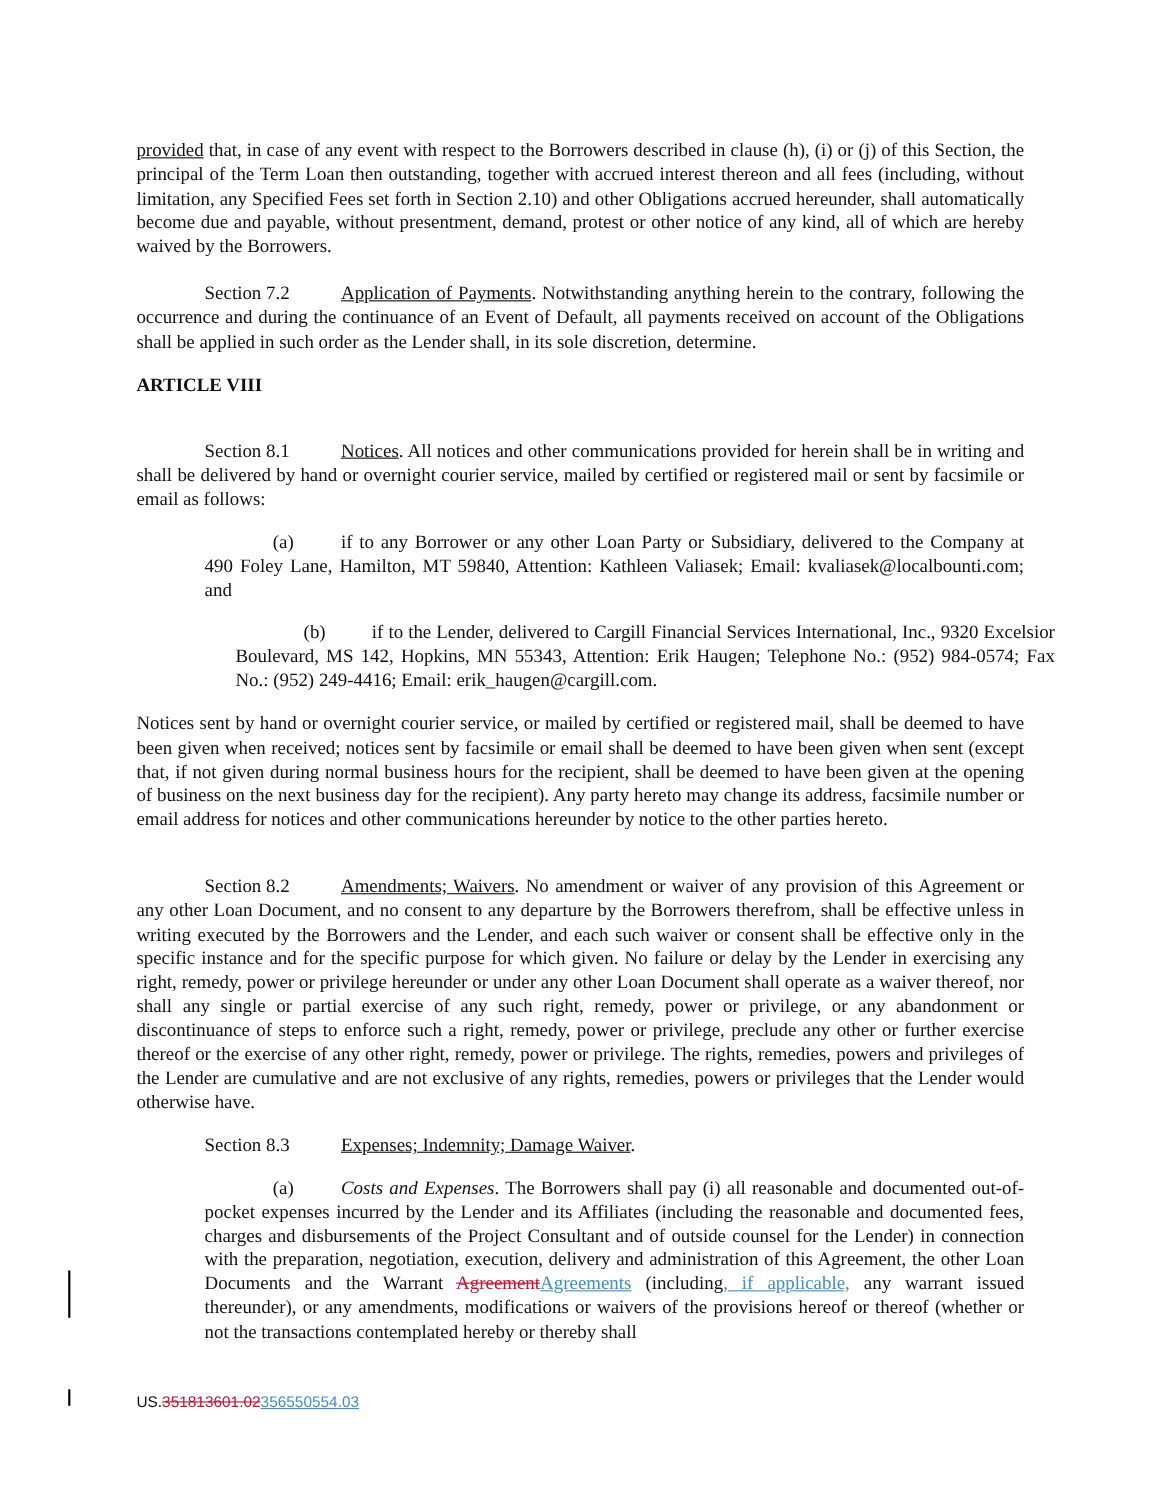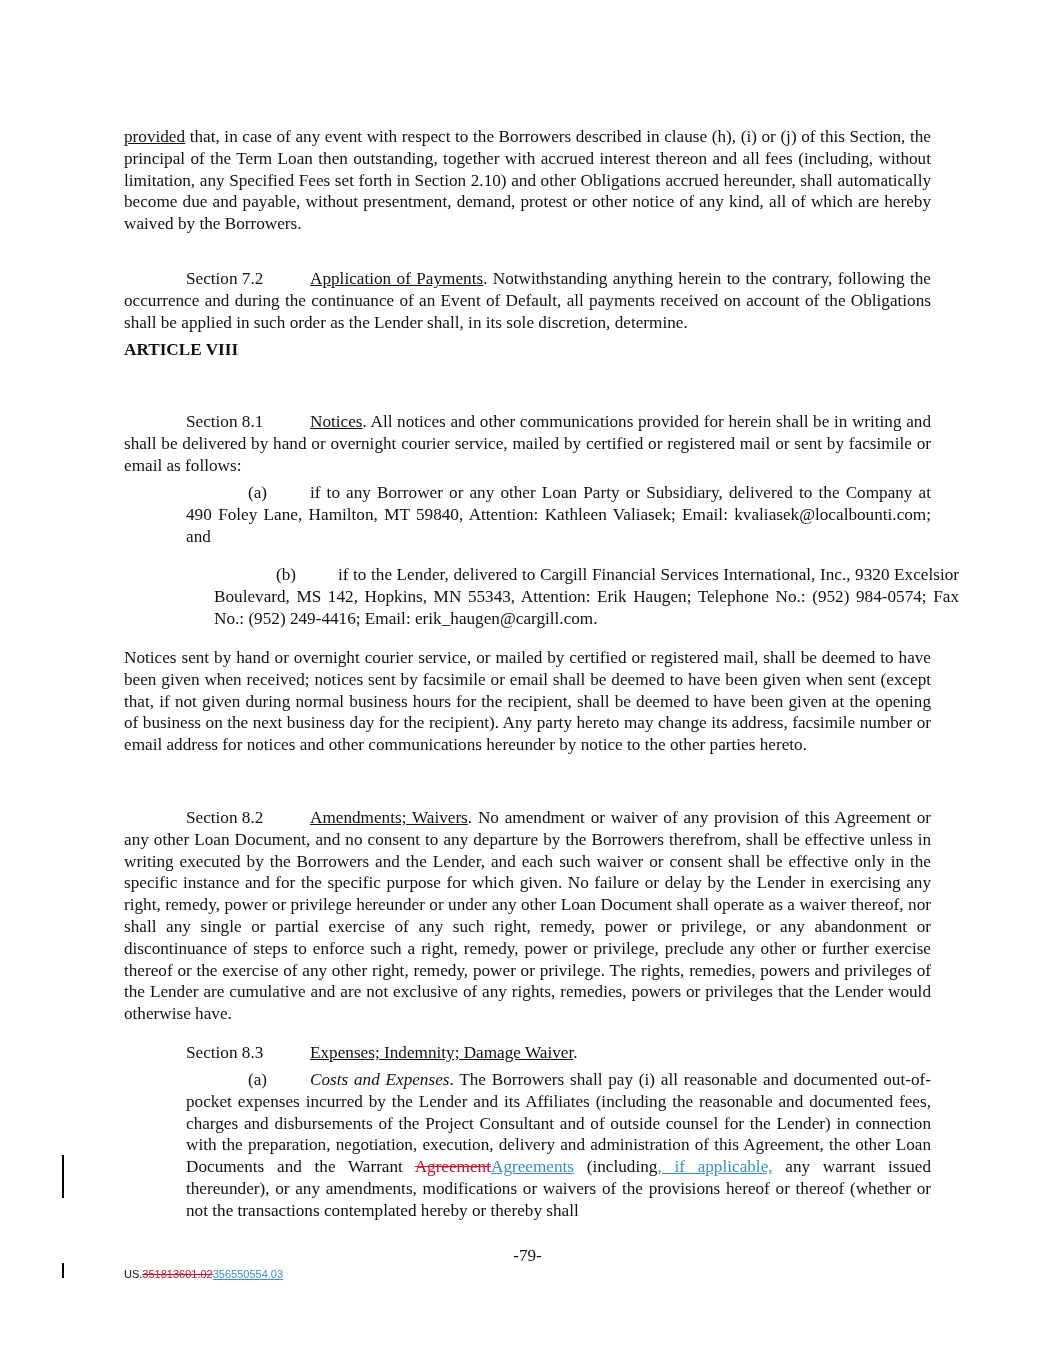--- a/index.html
+++ b/index.html
@@ -5,35 +5,35 @@
     html, body { margin: 0; padding: 0; background: #ffffff; }
     body { width: 1055px; height: 1365px; position: relative; overflow: hidden; }
     .page {
       position: absolute; left: 0; top: 0; width: 1055px; height: 959px;
       font-family: "Liberation Serif", serif; font-size: 17.2px; color: #111;
       line-height: 21.8px;
     }
     .p { position: absolute; left: 124px; width: 807px; text-align: justify; margin: 0; }
     .p.ind { left: 186px; width: 745px; }
     .first-indent { text-indent: 62px; }
-    .tab { display: inline-block; width: 124px; text-indent: 0; margin-top: 12px; }
+    .tab { display: inline-block; width: 124px; text-indent: 0; }
     .tab-sub { display: inline-block; width: 62px; text-indent: 0; }
     .u { text-decoration: underline; }
     .i { font-style: italic; }
     .heading {
       position: absolute; left: 124px; width: 807px; 
       font-weight: bold; margin: 0;
     }
     .del { color: #c8102e; text-decoration: line-through; }
     .ins { color: #3a8fc8; text-decoration: underline; }
     .change-bar { position: absolute; left: 62px; width: 1.5px; background: #000; }
     .page-num { position: absolute; left: 0; width: 1055px; text-align: center; top: 1245px; margin: 0; }
     .footer-id {
       position: absolute; left: 124px; top: 1264px; margin: 0;
-      font-family: "Liberation Sans", sans-serif; font-size: 11px; color: #111;
+      font-family: "Liberation Sans", sans-serif; font-size: 14px; color: #111;
     }
   </style>
 </head>
 <body>
 
 <div class="page">
 
   <p class="p" style="top:126px;"><span class="u">provided</span><span> that, in case of any event with respect to the Borrowers described in clause (h), (i) or (j) of this Section, the principal of the Term Loan then outstanding, together with accrued interest thereon and all fees (including, without limitation, any Specified Fees set forth in Section 2.10) and other Obligations accrued hereunder, shall automatically become due and payable, without presentment, demand, protest or other notice of any kind, all of which are hereby waived by the Borrowers.</span></p>
 
   <p class="p first-indent" style="top:256px;"><span class="tab">Section 7.2</span><span class="u">Application of Payments</span><span>.  Notwithstanding anything herein to the contrary, following the occurrence and during the continuance of an Event of Default, all payments received on account of the Obligations shall be applied in such order as the Lender shall, in its sole discretion, determine.</span></p>
@@ -49,18 +49,17 @@
   <p class="p" style="top:647px;">Notices sent by hand or overnight courier service, or mailed by certified or registered mail, shall be deemed to have been given when received; notices sent by facsimile or email shall be deemed to have been given when sent (except that, if not given during normal business hours for the recipient, shall be deemed to have been given at the opening of business on the next business day for the recipient).  Any party hereto may change its address, facsimile number or email address for notices and other communications hereunder by notice to the other parties hereto.</p>
 
   <p class="p first-indent" style="top:795px;"><span class="tab">Section 8.2</span><span class="u">Amendments; Waivers</span><span>.  No amendment or waiver of any provision of this Agreement or any other Loan Document, and no consent to any departure by the Borrowers therefrom, shall be effective unless in writing executed by the Borrowers and the Lender, and each such waiver or consent shall be effective only in the specific instance and for the specific purpose for which given.  No failure or delay by the Lender in exercising any right, remedy, power or privilege hereunder or under any other Loan Document shall operate as a waiver thereof, nor shall any single or partial exercise of any such right, remedy, power or privilege, or any abandonment or discontinuance of steps to enforce such a right, remedy, power or privilege, preclude any other or further exercise thereof or the exercise of any other right, remedy, power or privilege.  The rights, remedies, powers and privileges of the Lender are cumulative and are not exclusive of any rights, remedies, powers or privileges that the Lender would otherwise have.</span></p>
 
   <p class="p first-indent" style="top:1030px;"><span class="tab">Section 8.3</span><span class="u">Expenses; Indemnity; Damage Waiver</span><span>.</span></p>
 
   <p class="p ind first-indent" style="top:1069px;"><span class="tab-sub">(a)</span><span class="i">Costs and Expenses</span><span>.  The Borrowers shall pay (i) all reasonable and documented out-of-pocket expenses incurred by the Lender and its Affiliates (including the reasonable and documented fees, charges and disbursements of the Project Consultant and of outside counsel for the Lender) in connection with the preparation, negotiation, execution, delivery and administration of this Agreement, the other Loan Documents and the Warrant </span><span class="del">Agreement</span><span class="ins">Agreements</span><span> (including</span><span class="ins">, if applicable,</span><span> any warrant issued thereunder), or any amendments, modifications or waivers of the provisions hereof or thereof (whether or not the transactions contemplated hereby or thereby shall</span></p>
 
   <div class="change-bar" style="top:1155px; height:43px;"></div>
 
-  <p class="page-num">-79-</p>
 
   <div class="change-bar" style="top:1263px; height:15px;"></div>
   <p class="footer-id"><span>US.</span><span class="del">351813601.02</span><span class="ins">356550554.03</span></p>
 
 </div>
 
 </body></html>

